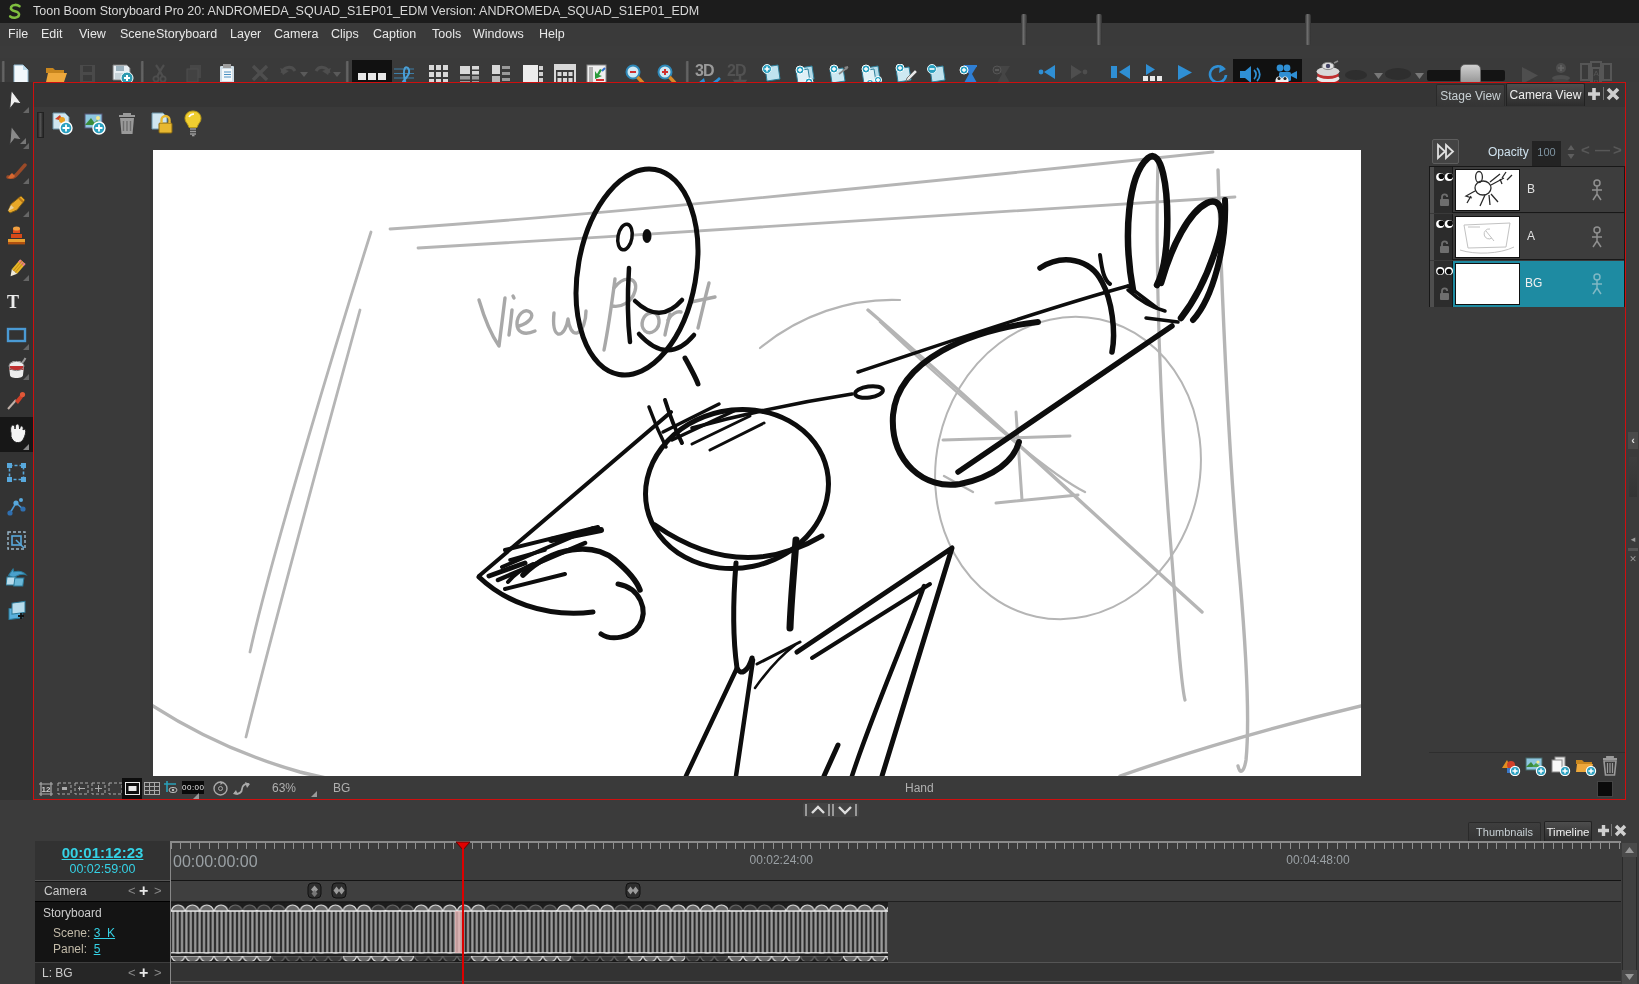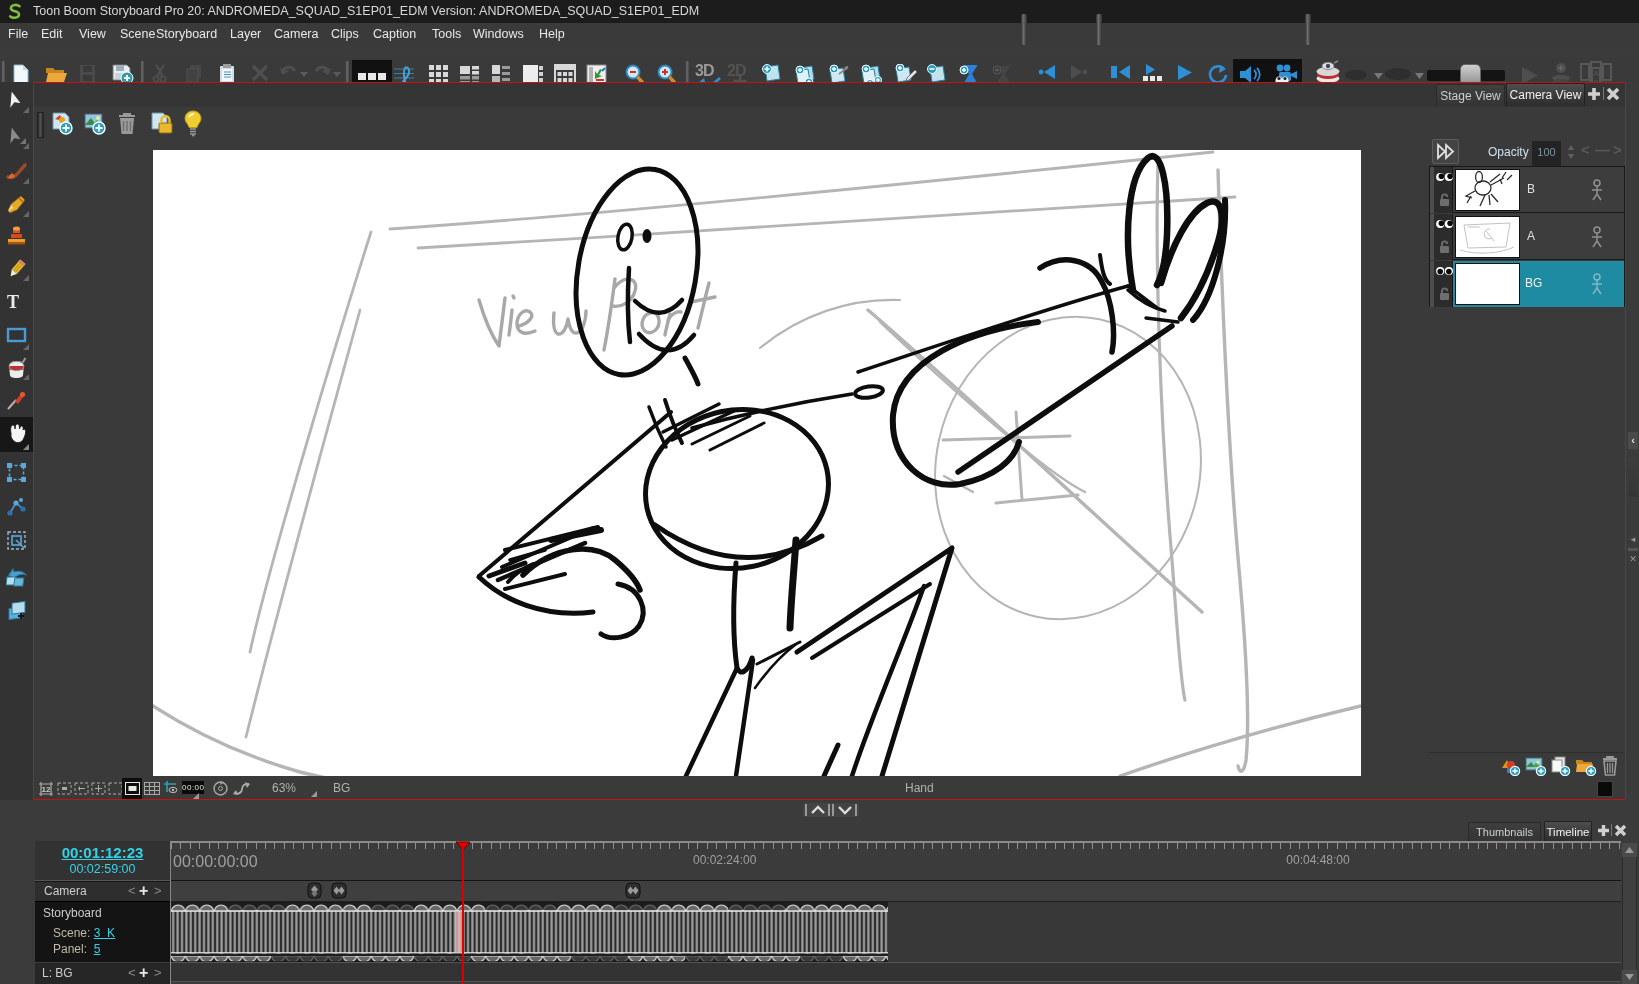--- a/index.html
+++ b/index.html
@@ -833,21 +833,21 @@
       </svg>
     <div class="abs" style="left:1611px;top:4px;width:1px;height:12px;background:#777"></div>
     <svg class="abs" style="left:1614px;top:4px" width="13" height="13">
         <path d="M2 2 L11 11 M11 2 L2 11" stroke="#cfcfcf" stroke-width="3.4"></path>
       </svg>
 
     <div class="abs" style="left:171px;top:21px;width:1450px;height:40px;background:#3b3b3b"></div>
     <div class="abs" style="left:171px;top:21px;width:1450px;height:2px;background:#8a8a8a"></div>
     <div class="abs" style="left:171px;top:23px;width:1450px;height:6px;background:repeating-linear-gradient(90deg,#909090 0 1px,rgba(0,0,0,0) 1px 9.4px)"></div>
     <div class="abs" style="left:173px;top:33px;font-size:16px;color:#9aa0a4">00:00:00:00</div>
-    <div class="abs" style="left:693px;top:33px;width:120px;text-align:left;font-size:12px;color:#9aa0a4">00:02:24:00</div>
+    <div class="abs" style="left:693px;top:33px;width:120px;text-align:right;font-size:12px;color:#9aa0a4">00:02:24:00</div>
     <div class="abs" style="left:1258px;top:33px;width:120px;text-align:center;font-size:12px;color:#9aa0a4">00:04:48:00</div>
     <div class="abs" style="left:171px;top:60px;width:1450px;height:1px;background:#141414"></div>
     <div class="abs" style="left:171px;top:61px;width:1450px;height:20px;background:#3f3f3f"></div>
     <div class="abs" style="left:171px;top:81px;width:1450px;height:1px;background:#202020"></div>
     <div class="abs" style="left:171px;top:82px;width:1450px;height:60px;background:#383838"></div>
     <div class="abs" style="left:171px;top:142px;width:1450px;height:1px;background:#555"></div>
     <div class="abs" style="left:171px;top:143px;width:1450px;height:18px;background:#333"></div>
     <div class="abs" style="left:171px;top:161px;width:1450px;height:1px;background:#555"></div>
 
     <svg class="abs" style="left:307px;top:62px" width="16" height="17">

